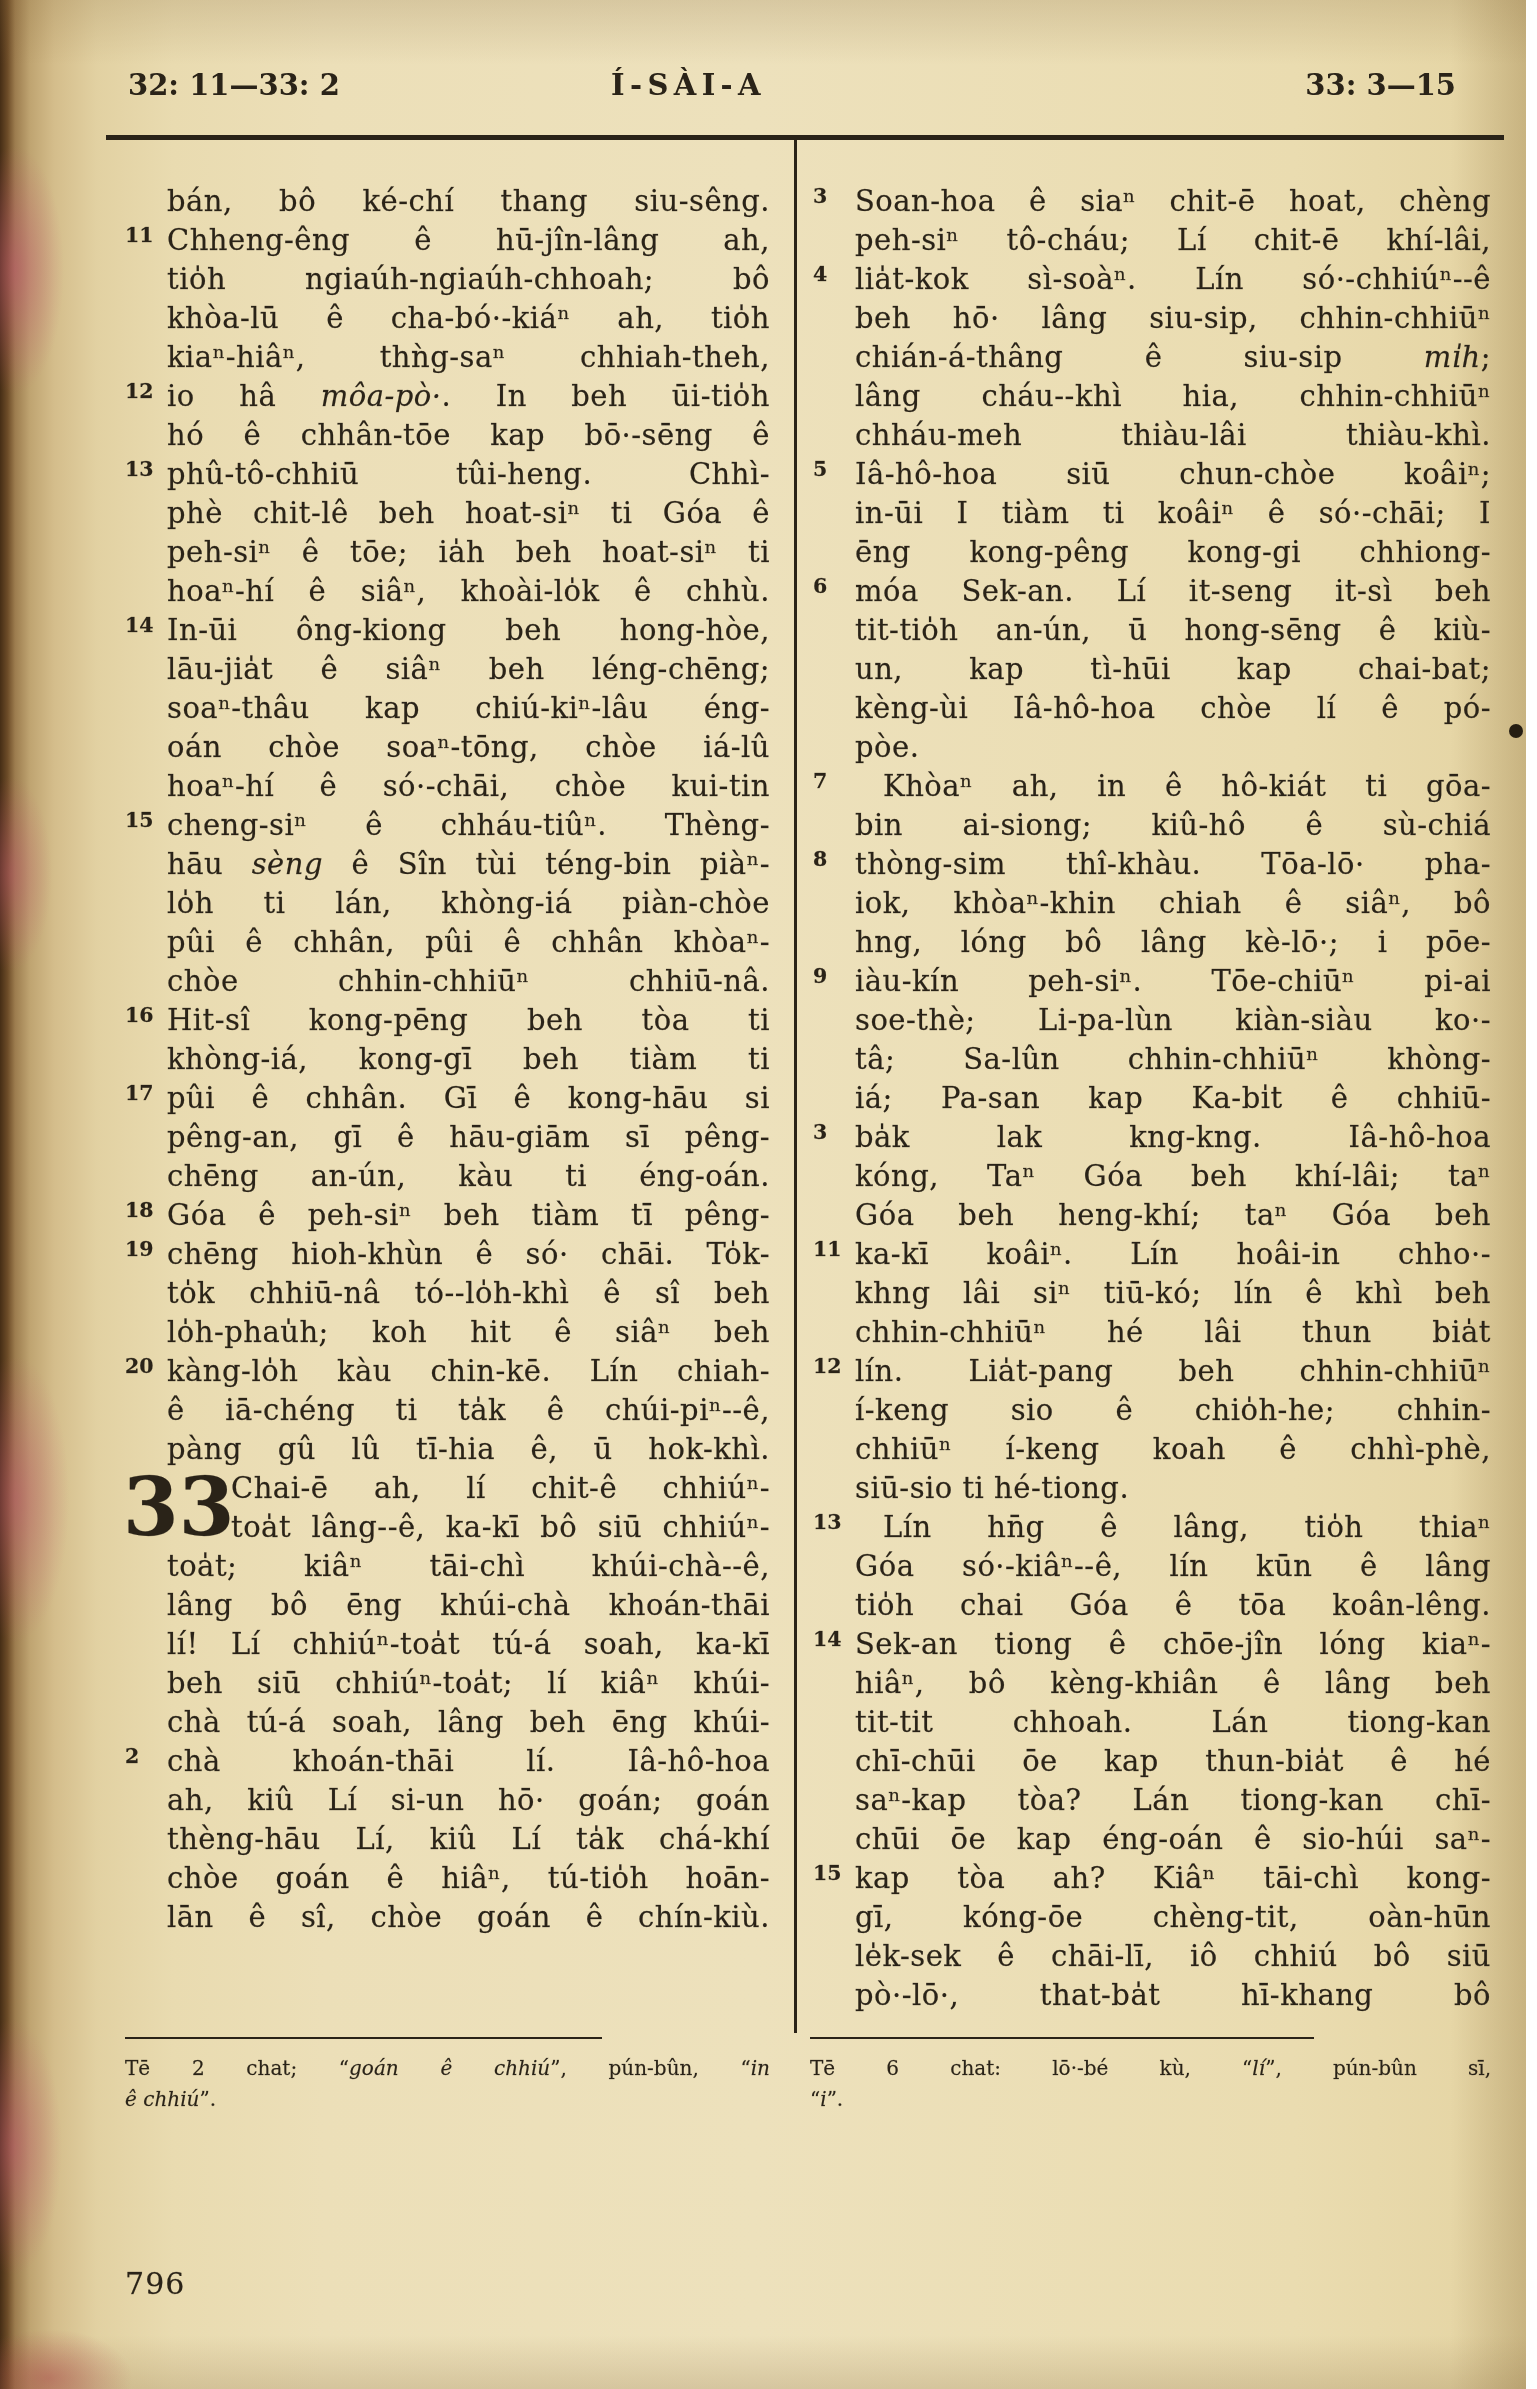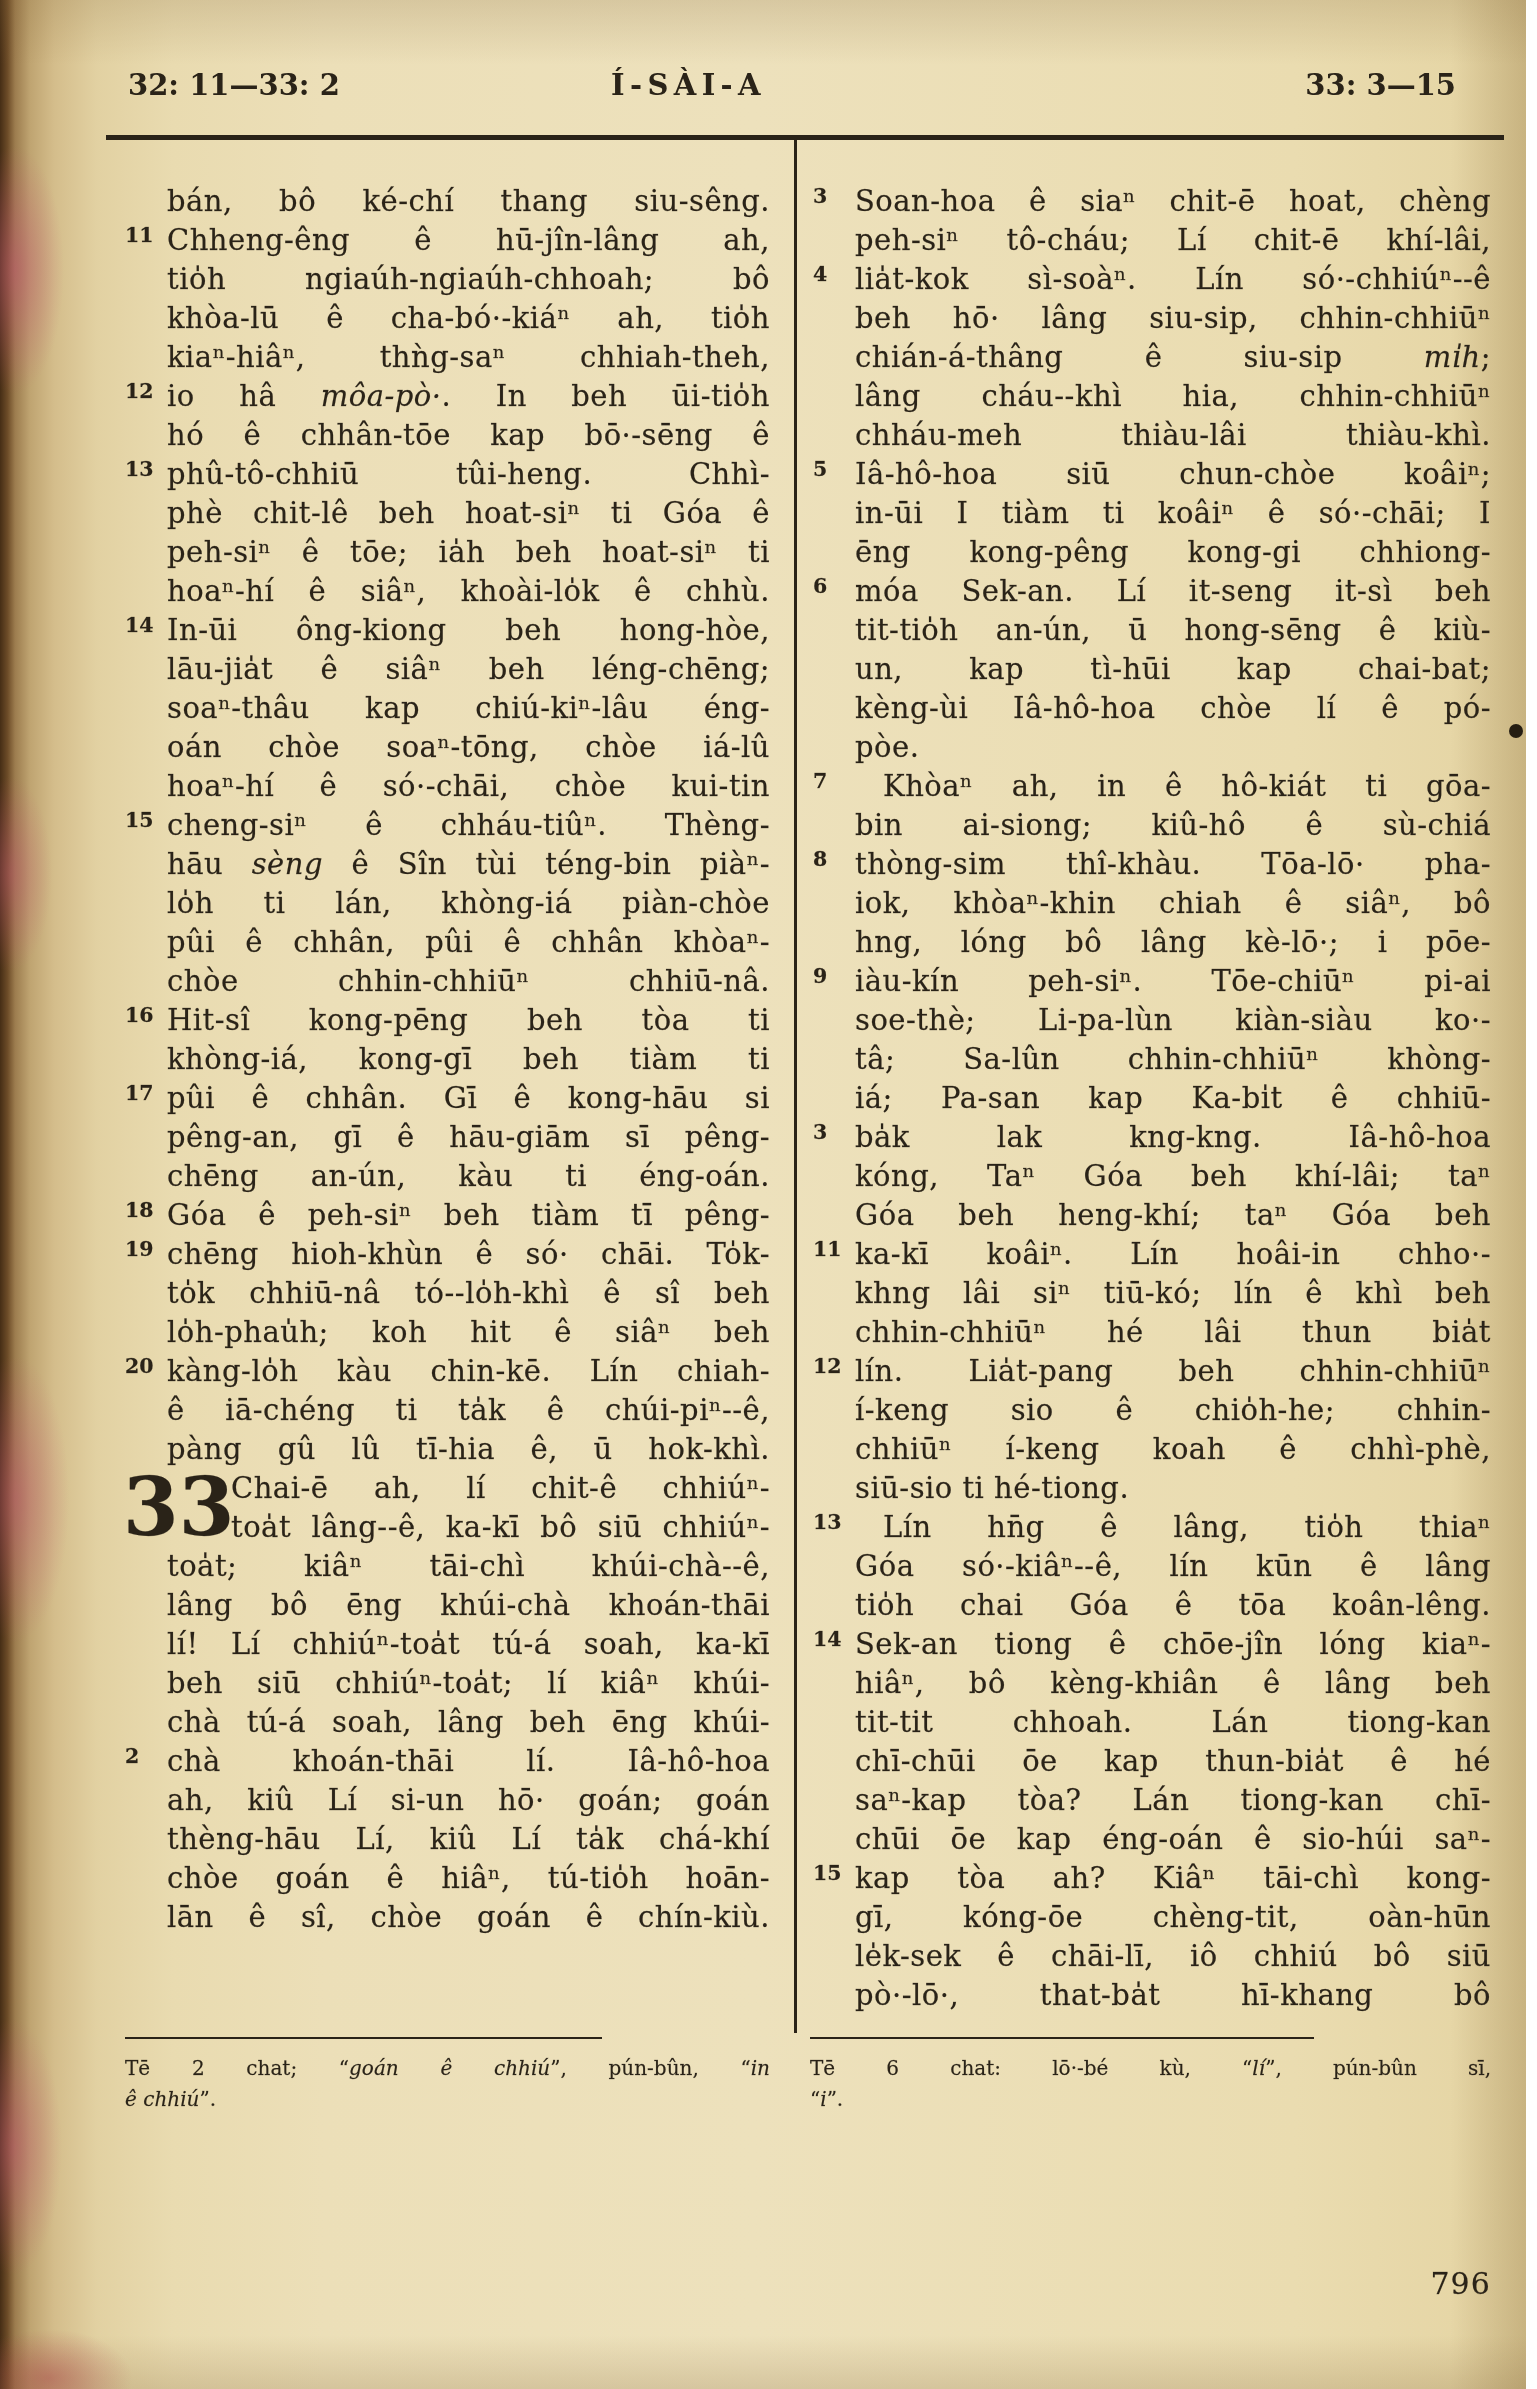--- a/index.html
+++ b/index.html
@@ -59,21 +59,21 @@
 
   .footnote { position: absolute; top: 2037px; font-size: 20px; line-height: 31px; }
   .footnote-left  { left: 125px;  width: 645px; }
   .footnote-right { left: 810px; width: 681px; }
   .fn-rule { width: 74%; height: 2.2px; background: #2a2318; margin: 0 0 14px 0; }
   .fline { text-align: justify; text-align-last: justify;
            -webkit-text-stroke: 0.3px rgba(42,35,24,0.5); }
   .fline.short { text-align-last: left; }
 
   .page-number { position: absolute; top: 2266px; left: 125px; width: 1366px;
-                 text-align: right; font-size: 30px; letter-spacing: 1.1px;
+                 text-align: left; font-size: 30px; letter-spacing: 1.1px;
                  -webkit-text-stroke: 0.3px rgba(42,35,24,0.55); }
   .speck { position: absolute; left: 1509px; top: 724px; width: 14px; height: 14px;
            background: #241d12; border-radius: 50%; }
 </style>
 </head>
 <body>
 
 <div class="page">
 
   <div class="header">

